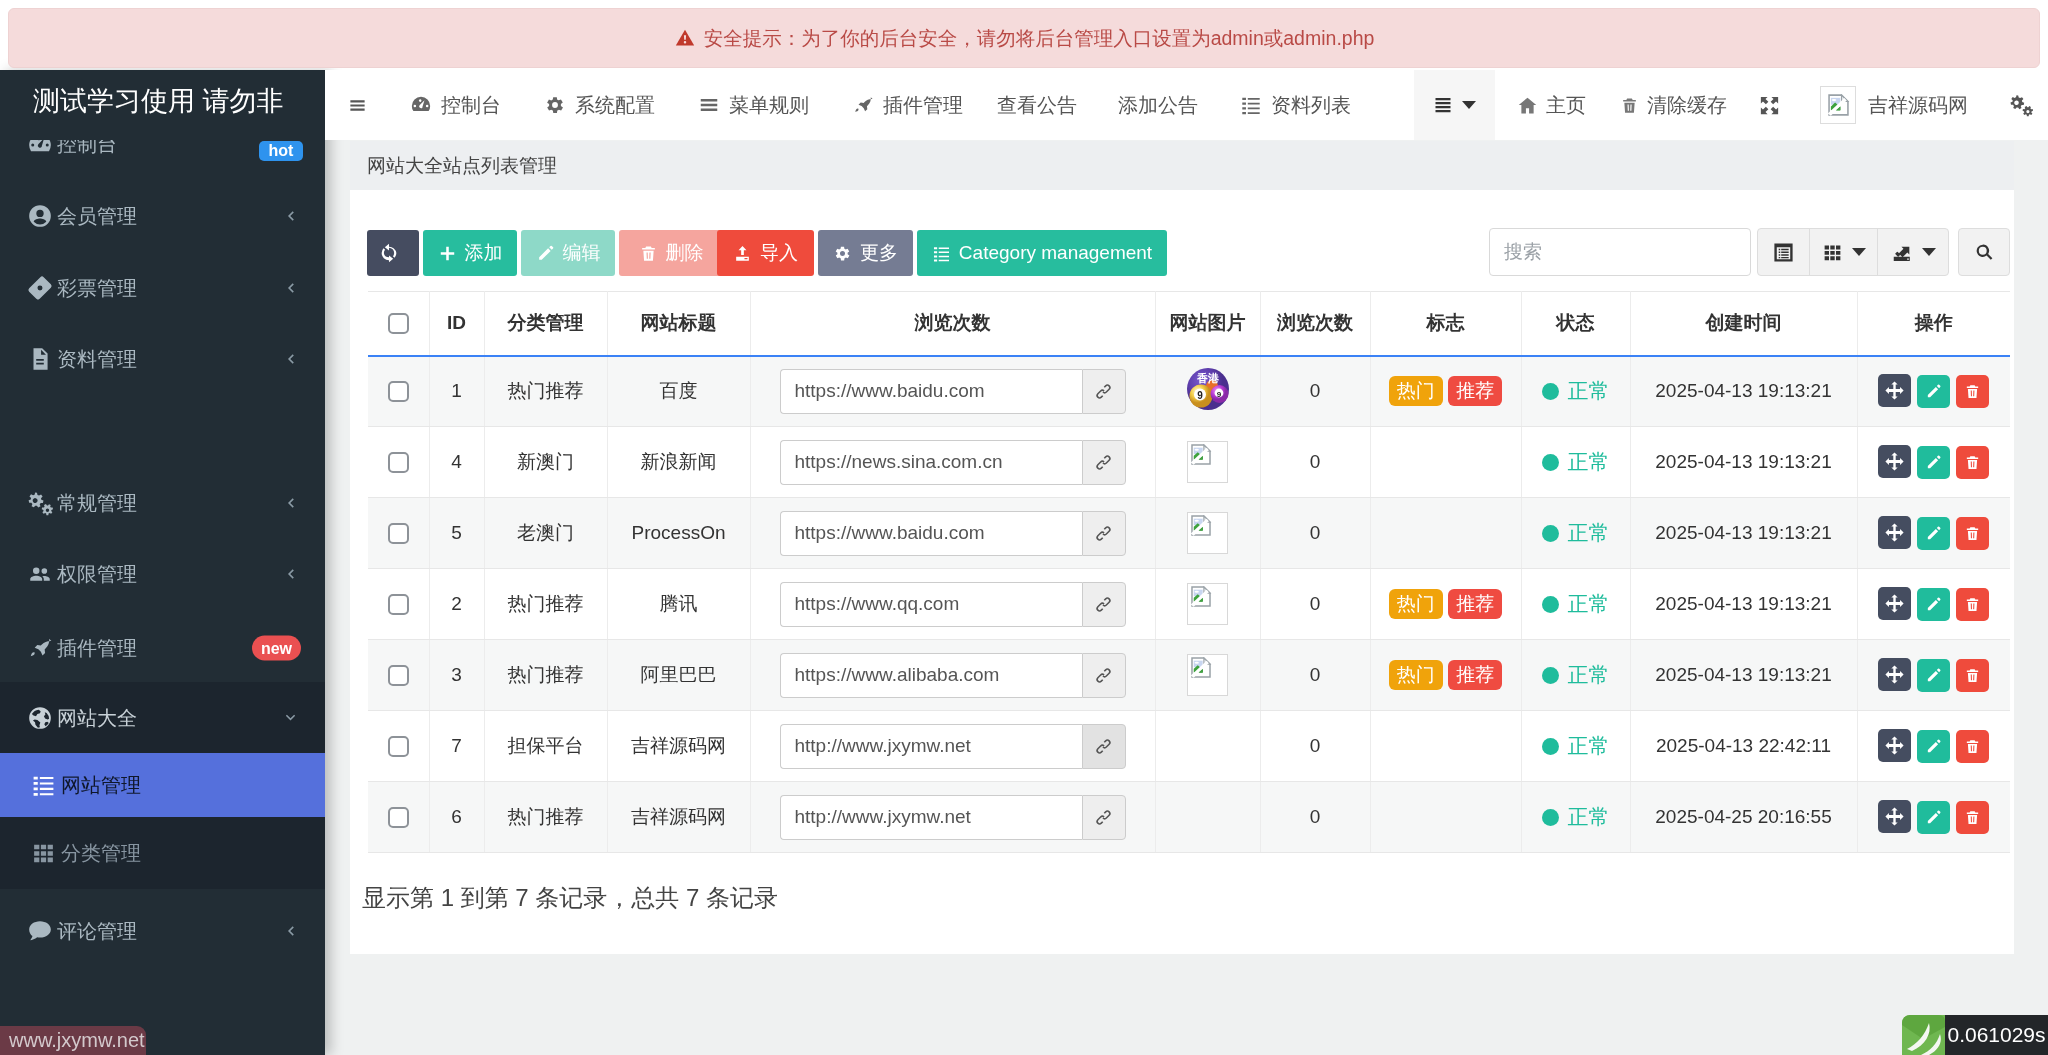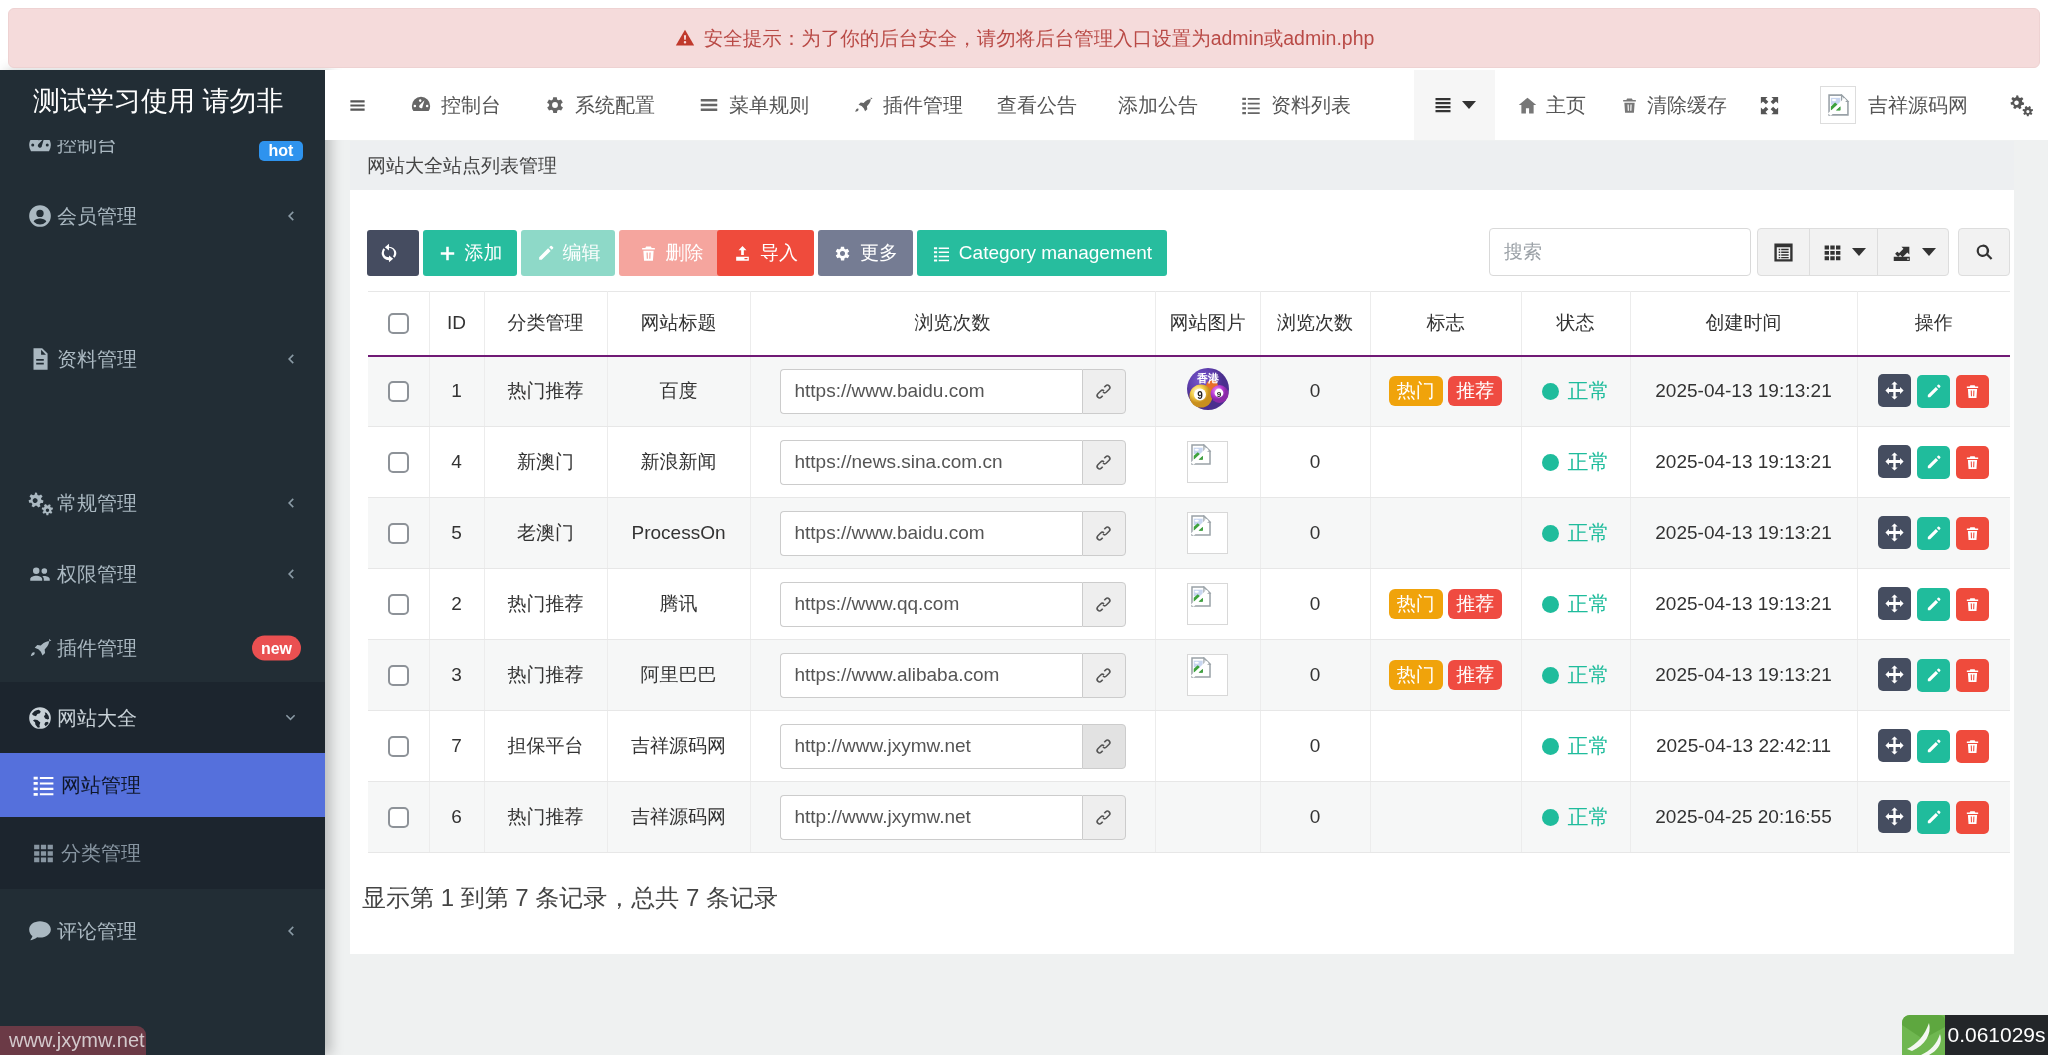--- a/index.html
+++ b/index.html
@@ -36,21 +36,21 @@
 .btn svg{fill:#fff;margin-right:8px}
 
 #srch{position:absolute;left:1489px;top:228px;width:262px;height:48px;border:1px solid #d9d9d9;border-radius:4px;background:#fff;color:#9aa0a6;font-size:19px;line-height:46px;padding-left:14px}
 #vgrp{position:absolute;left:1757px;top:228px;width:192px;height:48px;border:1px solid #ddd;border-radius:4px;background:#f2f2f2;display:flex}
 #vgrp .vb{display:flex;align-items:center;justify-content:center;border-right:1px solid #ddd}
 #vgrp .vb:last-child{border-right:none}
 #sbtn{position:absolute;left:1958px;top:228px;width:52px;height:48px;border:1px solid #ddd;border-radius:4px;background:#f2f2f2;display:flex;align-items:center;justify-content:center}
 .caret{display:inline-block;width:0;height:0;border-left:7px solid transparent;border-right:7px solid transparent;border-top:8px solid #333;margin-left:9px}
 
 #tbl{position:absolute;left:368px;top:291px;width:1642px;border-collapse:collapse;table-layout:fixed;font-size:19px;color:#333}
-#tbl th{height:64px;font-weight:normal;border-bottom:2px solid #701a75;border-top:1px solid #e7e7e7}
+#tbl th{height:64px;font-weight:bold;border-bottom:2px solid #3b82f6;border-top:1px solid #e7e7e7}
 #tbl td{height:71px}
 #tbl th,#tbl td{text-align:center;vertical-align:middle;border-left:1px solid #ececec;border-right:1px solid #ececec;padding:0}
 #tbl th:first-child,#tbl td:first-child{border-left:none}
 #tbl th:last-child,#tbl td:last-child{border-right:none}
 #tbl td{border-bottom:1px solid #e7e7e7}
 #tbl tr.odd td{background:#f6f7f7}
 .cb{display:inline-block;width:21px;height:21px;border:2px solid #8d9298;border-radius:5px;background:#fff;vertical-align:middle}
 .ig{display:inline-flex;height:45px;width:346px}
 .ig input{width:302px;height:45px;border:1px solid #ccc;border-right:none;border-radius:4px 0 0 4px;font-size:19px;color:#555;padding-left:14px;font-family:"Liberation Sans",sans-serif;background:#fff;outline:none}
 .ig .ad{width:44px;height:45px;border:1px solid #ccc;border-radius:0 4px 4px 0;background:#eee;display:flex;align-items:center;justify-content:center}
@@ -82,20 +82,29 @@
         <path d="M12 3A10 10 0 0 0 2 13a10 10 0 0 0 1.7 5.6h16.6A10 10 0 0 0 22 13 10 10 0 0 0 12 3zm-6.7 11.4a1.4 1.4 0 1 1 0-2.8 1.4 1.4 0 0 1 0 2.8zM10 8a1.4 1.4 0 1 1 2.4-1.4A1.4 1.4 0 0 1 10 8zm3.6 6.6a2 2 0 0 1-3.2-2.4l5.4-5.4-2.2 7.2a2 2 0 0 1 0 .6zm5.1-.2a1.4 1.4 0 1 1 0-2.8 1.4 1.4 0 0 1 0 2.8z"></path>
       </svg>
       <span class="txt">控制台</span>
       <span class="badge" style="right:22px;width:44px;height:20px;line-height:19px;background:#2e93ee;border-radius:5px;font-size:16px;font-weight:bold;top:60%">hot</span>
     </div>
 <div class="mi" style="top:110px">
       <svg class="ic" viewBox="0 0 24 24">
         <path d="M12 2a10 10 0 1 0 0 20 10 10 0 0 0 0-20zm0 4.2a3.4 3.4 0 1 1 0 6.8 3.4 3.4 0 0 1 0-6.8zm0 13.6a8 8 0 0 1-5.8-2.5c.3-1.9 3.9-2.9 5.8-2.9s5.5 1 5.8 2.9A8 8 0 0 1 12 19.8z"></path>
       </svg>
       <span class="txt">会员管理</span>
+      <svg class="ar" viewBox="0 0 24 24">
+        <path d="M15.5 4.5L8 12l7.5 7.5 1.8-1.8L11.6 12l5.7-5.7z"></path>
+      </svg>
+    </div>
+<div class="mi" style="top:182px">
+      <svg class="ic" viewBox="0 0 24 24">
+        <path fill-rule="evenodd" d="M22 8.6L15.4 2a2.2 2.2 0 0 0-3.1 0L2 12.3a2.2 2.2 0 0 0 0 3.1L8.6 22a2.2 2.2 0 0 0 3.1 0L22 11.7a2.2 2.2 0 0 0 0-3.1zM12 14.3a2.3 2.3 0 1 1 0-4.6 2.3 2.3 0 0 1 0 4.6z"></path>
+      </svg>
+      <span class="txt">彩票管理</span>
       <svg class="ar" viewBox="0 0 24 24">
         <path d="M15.5 4.5L8 12l7.5 7.5 1.8-1.8L11.6 12l5.7-5.7z"></path>
       </svg>
     </div>
 <div class="mi" style="top:253px">
       <svg class="ic" viewBox="0 0 24 24">
         <path fill-rule="evenodd" d="M6 2h8l5 5v15H6zm7 1.5V8h4.5zM8.5 12h7v1.6h-7zm0 3.4h7V17h-7z"></path>
       </svg>
       <span class="txt">资料管理</span>
       <svg class="ar" viewBox="0 0 24 24">

